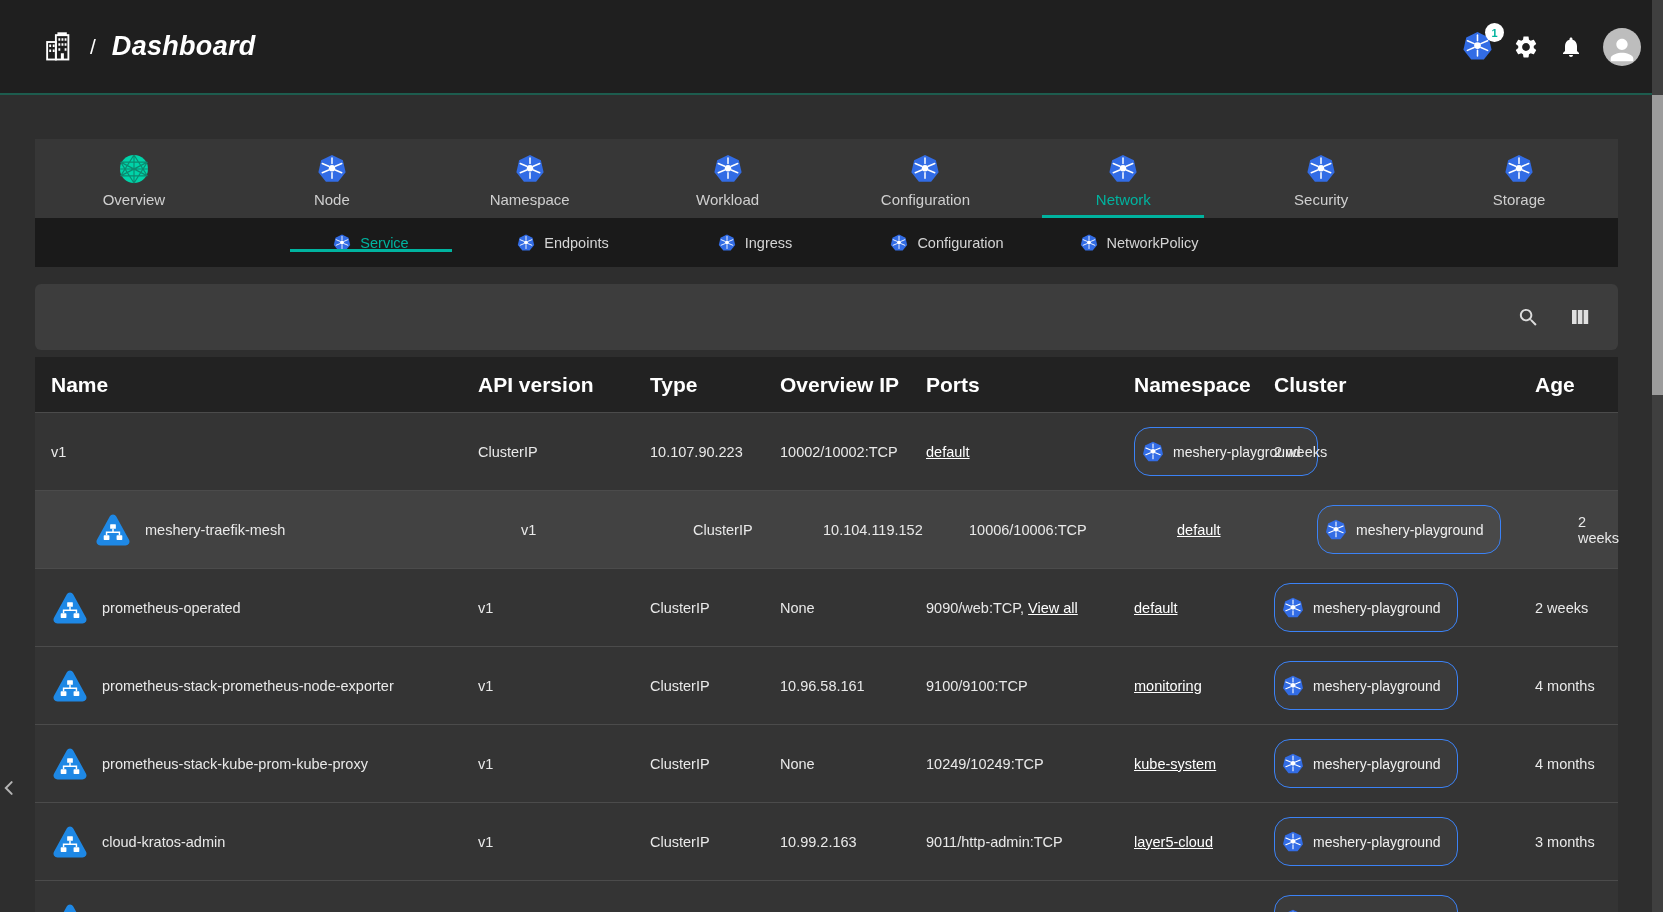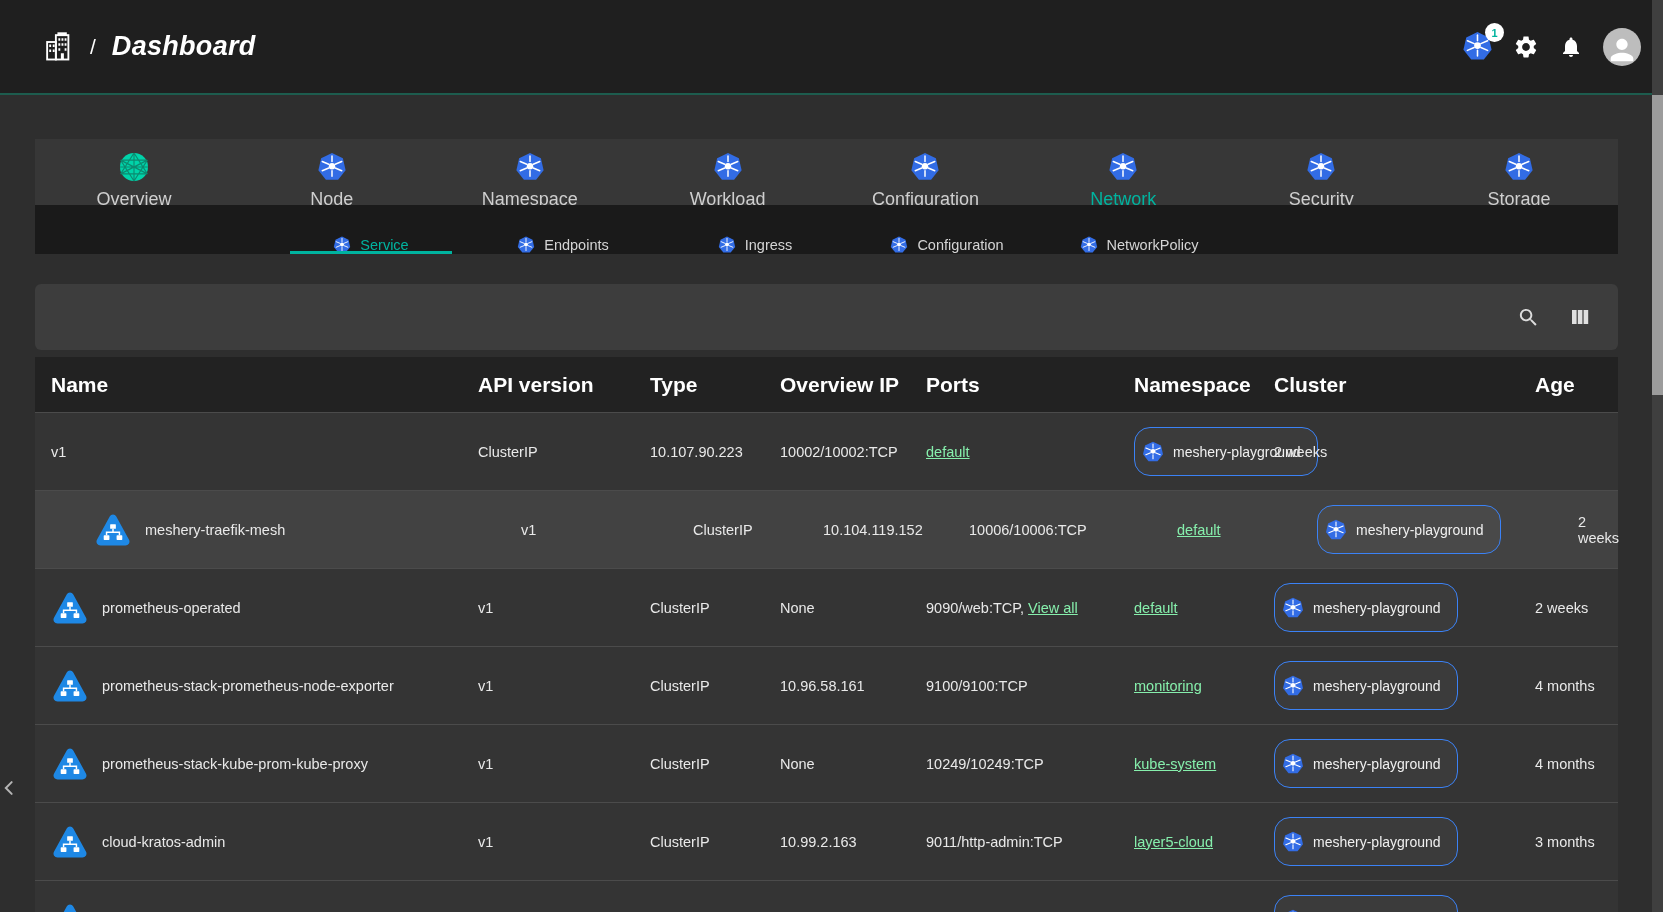--- a/index.html
+++ b/index.html
@@ -22,28 +22,28 @@
   #green-divider { position:absolute; top:93px; left:0; width:1663px; height:2px; background:#1d5c4e; }
 
   
   #frame { position:absolute; top:139px; left:35px; width:1583px; }
 
   
   #tabs-row { position:absolute; top:0; left:0; width:100%; height:79px;
     background:#373737; display:flex; }
   .tab { flex:1; display:flex; flex-direction:column; align-items:center; justify-content:center;
     gap:7px; cursor:pointer; position:relative; padding-top:4px; }
-  .tab-label { font-size:18px; color:#cfcfcf; }
+  .tab-label { font-size:15px; color:#cfcfcf; }
   .tab.active .tab-label { color:#00B39F; }
   .tab.active::after { content:""; position:absolute; bottom:0; left:9%; right:9%;
     height:3px; background:#00B39F; }
 
   
-  #subtabs-row { position:absolute; top:66px; left:0; width:100%; height:49px;
-    background:#1a1a1a; display:flex; align-items:flex-end; padding-left:240px; }
+  #subtabs-row { position:absolute; top:79px; left:0; width:100%; height:49px;
+    background:#1a1a1a; display:flex; align-items:center; padding-left:240px; }
   .subtab { width:192px; display:flex; align-items:center; justify-content:center; gap:9px;
     cursor:pointer; position:relative; }
   .subtab-label { font-size:14.5px; color:#d5d5d5; }
   .subtab.active .subtab-label { color:#00B39F; }
   .subtab.active::after { content:""; position:absolute; bottom:0; left:8%; right:8%;
     height:3px; background:#00B39F; }
 
   
   #toolbar { position:absolute; top:145px; left:0; width:100%; height:66px;
     background:#3d3d3d; border-radius:6px; display:flex; align-items:center;
@@ -54,21 +54,21 @@
   .grid8 { display:grid; grid-template-columns:427px 172px 130px 146px 208px 140px 261px 1fr;
     align-items:center; }
   #thead { height:55px; background:#222222; color:#ffffff; font-weight:bold; font-size:21px; }
   .th { padding-left:16px; }
   .trow { height:78px; background:#343434; border-top:1px solid #4b4b4b;
     color:#e9e9e9; font-size:14.5px; cursor:pointer; }
   .trow.hl { background:#424242;padding-left:43px; }
   .td { padding-left:16px; display:flex; align-items:center; }
   .name-td { gap:13px; }
   .ports-td { gap:4px; }
-  .view-all, .ns-link { color:#86efac; text-decoration:underline; cursor:pointer; }
+  .view-all, .ns-link { color:#ffffff; text-decoration:underline; cursor:pointer; }
   .chip { display:inline-flex; align-items:center; gap:9px; height:49px;
     padding:0 16px 0 7px; border:1px solid #3b82f6; border-radius:16px;
     background:rgba(255,255,255,0.04); cursor:pointer; max-width:230px; }
   .chip-label { font-size:14px; color:#f0f0f0; white-space:nowrap; }
 
   
   #nav-expand { position:absolute; left:0px; top:772px; width:18px; height:32px;
     background:none; border:none; cursor:pointer; display:flex; align-items:center; }
   #scrollbar { position:absolute; top:0; right:0; width:11px; height:912px; background:#3f3f3f; }
   #scroll-thumb { position:absolute; top:95px; left:0; width:11px; height:300px; background:#9c9c9c; cursor:pointer; }

